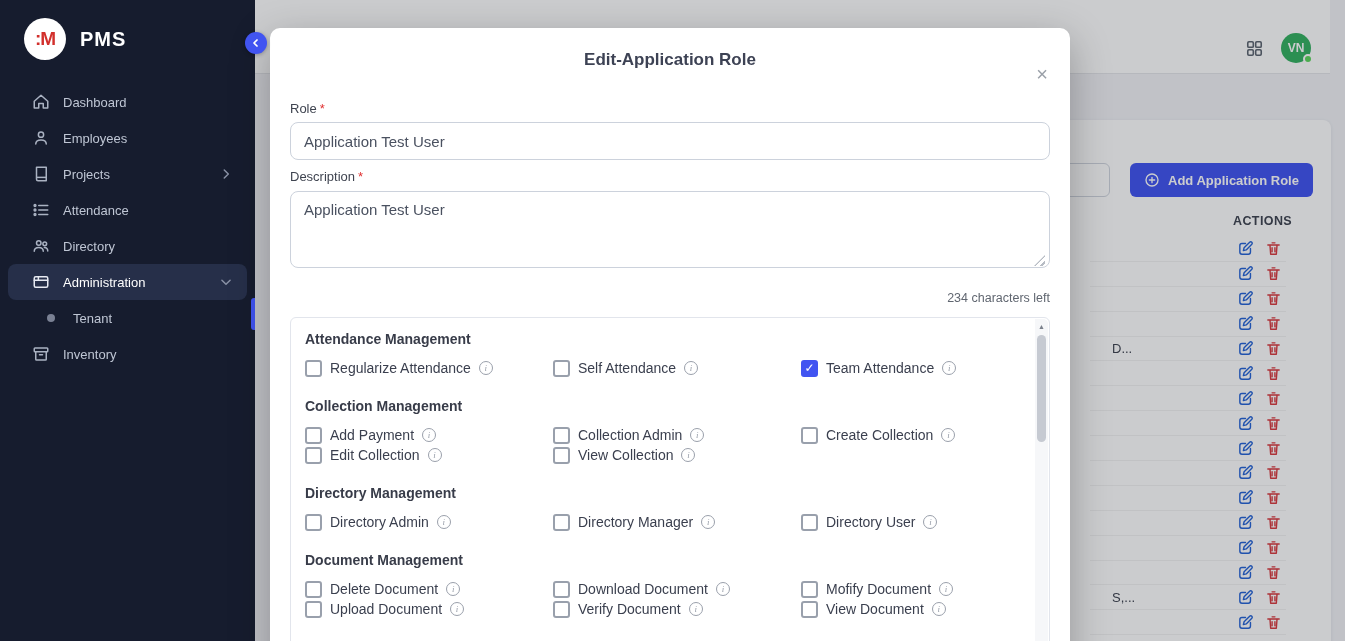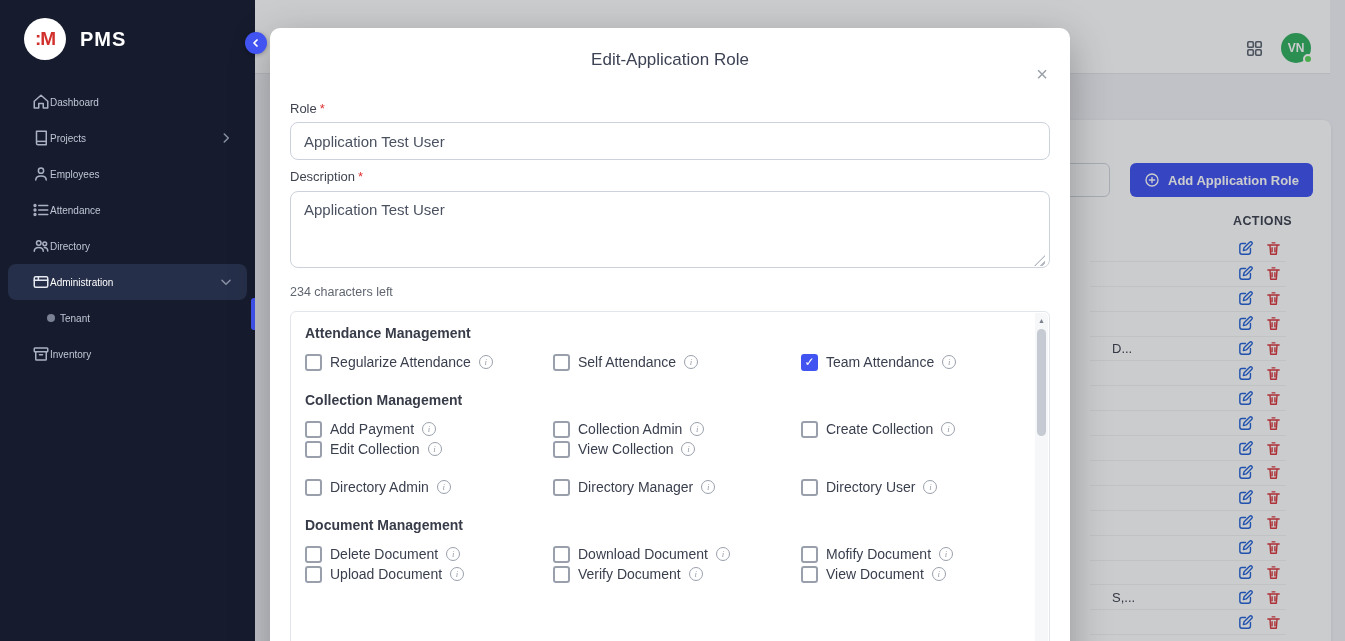--- a/index.html
+++ b/index.html
@@ -6,21 +6,21 @@
   html,body { width:1345px; height:641px; overflow:hidden; }
   body { font-family:"Liberation Sans", sans-serif; background:#f2f3f7; position:relative; }
 
   
   .sidebar { position:absolute; left:0; top:0; width:255px; height:641px; background:#161c2e; z-index:6; }
   .brand { display:flex; align-items:center; gap:14px; padding:18px 16px 20px 24px; }
   .logo-circle { width:42px; height:42px; border-radius:50%; background:#fff; display:flex; align-items:center; justify-content:center; }
   .logo-circle span { color:#d2302c; font-weight:bold; font-size:19px; letter-spacing:-1px; }
   .brand-name { color:#fff; font-size:20px; font-weight:bold; letter-spacing:1px; }
   .nav { padding:4px 0; }
-  .nav-item { height:36px; display:flex; align-items:center; padding:0 14px 0 24px; color:#bfc6d4; font-size:10px; cursor:pointer; margin:0 8px; border-radius:8px;justify-content:space-between; }
+  .nav-item { height:36px; display:flex; align-items:center; gap:13px; padding:0 14px 0 24px; color:#bfc6d4; font-size:13px; cursor:pointer; margin:0 8px; border-radius:8px;justify-content:space-between; }
   .nav-item.active { background:#262f49; color:#fff; }
   .nav-item.sub { padding-left:30px; }
   .nav-ic { width:18px; height:18px; display:inline-flex; color:#aab2c2; flex:none; }
   .nav-item.active .nav-ic { color:#e7eaf2; }
   .nav-ic svg { width:18px; height:18px; }
   .nav-lbl { flex:1; white-space:nowrap; overflow:hidden; }
   .nav-chev { width:14px; height:14px; color:#8a92a6; display:inline-flex; }
   .nav-chev svg { width:14px; height:14px; }
   .dot { width:8px; height:8px; border-radius:50%; background:#7a8194; margin:0 5px 0 9px; flex:none; }
   .dot.blue { background:#3b63f3; box-shadow:0 0 0 3px rgba(59,99,243,.25); width:9px; height:9px; }
@@ -44,33 +44,33 @@
   .action-row { height:24.9px; display:flex; align-items:center; border-bottom:1px solid rgba(0,0,0,.05); }
   .row-frag { flex:1; padding-left:22px; font-size:13px; color:#3e4350; white-space:nowrap; }
   .row-icons { display:flex; align-items:center; gap:11px; padding-right:4px; }
   .ic-edit { width:17px; height:17px; color:#2563d6; cursor:pointer; }
   .ic-del { width:17px; height:17px; color:#d93a3f; cursor:pointer; }
   .row-icons svg { width:17px; height:17px; display:block; }
 
   
   .backdrop { position:absolute; left:255px; top:0; right:0; bottom:0; background:rgba(18,22,33,.22); z-index:5; }
   .modal { position:absolute; left:270px; top:28px; width:800px; height:660px; background:#fff; border-radius:10px; box-shadow:0 12px 40px rgba(0,0,0,.28); z-index:10; padding:22px 20px 0 20px; }
-  .modal-title { text-align:center; font-size:17px; font-weight:normal; color:#3d4254; line-height:20px; }
+  .modal-title { text-align:center; font-size:17px; font-weight:bold; color:#3d4254; line-height:20px; }
   .modal-close { position:absolute; top:36px; right:22px; font-size:20px; line-height:20px; color:#9aa0a8; cursor:pointer; }
   .field-label { margin-top:31px; font-size:13px; color:#3f4450; line-height:16px; }
   .req { color:#e03131; margin-left:3px; }
   .text-input { margin-top:5px; width:100%; height:38px; border:1px solid #ccd2dc; border-radius:8px; padding:0 13px; font-size:15px; color:#4a5160; font-family:"Liberation Sans", sans-serif; outline:none; background:#fff; }
   .desc-label { margin-top:9px; }
   .text-area { margin-top:6px; width:100%; height:77px; border:1px solid #ccd2dc; border-radius:8px; padding:9px 13px; font-size:15px; color:#4a5160; font-family:"Liberation Sans", sans-serif; outline:none; resize:none; position:relative; background:
       linear-gradient(135deg, transparent 0, transparent 100%);
   }
   .ta-wrap { position:relative; }
   .ta-wrap::after { content:""; position:absolute; right:5px; bottom:6px; width:11px; height:11px;
       background:repeating-linear-gradient(135deg, transparent 0 3px, #b7bcc4 3px 4.5px); clip-path:polygon(100% 0, 100% 100%, 0 100%); pointer-events:none; }
-  .chars-left { margin-top:13px; font-size:12.5px; color:#606670; line-height:15px; }
+  .chars-left { margin-top:19px; text-align:right; font-size:12.5px; color:#606670; line-height:15px; }
 
   .perm-panel { margin-top:11px; position:relative; border:1px solid #e2e5ec; border-radius:6px; height:350px; overflow:hidden; padding:12px 30px 12px 14px; }
   .perm-section { margin-bottom:20px; }
   .perm-title { font-size:14px; font-weight:bold; color:#383c49; line-height:18px; }
   .perm-grid { display:grid; grid-template-columns:248px 248px 1fr; row-gap:2px; margin-top:11px; }
   .perm-item { display:flex; align-items:center; gap:8px; font-size:14px; color:#3a3f4e; height:18px; cursor:pointer; }
   .cbx { width:17px; height:17px; border:2px solid #99a0ac; border-radius:3px; background:#fff; display:flex; align-items:center; justify-content:center; flex:none; font-size:12px; line-height:13px; color:#fff; }
   .cbx.checked { background:#4154f1; border-color:#4154f1; }
   .info-ic { width:14px; height:14px; border:1px solid #9aa0ab; border-radius:50%; color:#9aa0ab; font-size:9px; font-style:italic; font-family:"Liberation Serif", serif; display:flex; align-items:center; justify-content:center; flex:none; }
 
@@ -95,40 +95,40 @@
       <div class="nav-item">
         <span class="nav-ic">
           <svg viewBox="0 0 24 24" fill="none" stroke="currentColor" stroke-width="2" stroke-linejoin="round">
             <path d="M3 11l9-8 9 8v9h-6v-6h-6v6H3z"></path>
           </svg>
         </span>
         <span class="nav-lbl">Dashboard</span>
       </div>
       <div class="nav-item">
         <span class="nav-ic">
+          <svg viewBox="0 0 24 24" fill="none" stroke="currentColor" stroke-width="2" stroke-linecap="round">
+            <circle cx="12" cy="7.5" r="3.5"></circle>
+            <path d="M5 20c0-3.5 3-5.5 7-5.5s7 2 7 5.5"></path>
+          </svg>
+        </span>
+        <span class="nav-lbl">Employees</span>
+      </div>
+      <div class="nav-item">
+        <span class="nav-ic">
           <svg viewBox="0 0 24 24" fill="none" stroke="currentColor" stroke-width="2" stroke-linejoin="round">
             <path d="M6 3h13v18H8a2 2 0 0 1-2-2V3z"></path>
             <path d="M6 16.5h13"></path>
           </svg>
         </span>
         <span class="nav-lbl">Projects</span>
         <span class="nav-chev">
           <svg viewBox="0 0 24 24" fill="none" stroke="currentColor" stroke-width="2.5" stroke-linecap="round" stroke-linejoin="round">
             <polyline points="9 5 16 12 9 19"></polyline>
           </svg>
         </span>
-      </div>
-      <div class="nav-item">
-        <span class="nav-ic">
-          <svg viewBox="0 0 24 24" fill="none" stroke="currentColor" stroke-width="2" stroke-linecap="round">
-            <circle cx="12" cy="7.5" r="3.5"></circle>
-            <path d="M5 20c0-3.5 3-5.5 7-5.5s7 2 7 5.5"></path>
-          </svg>
-        </span>
-        <span class="nav-lbl">Employees</span>
       </div>
       <div class="nav-item">
         <span class="nav-ic">
           <svg viewBox="0 0 24 24" fill="none" stroke="currentColor" stroke-width="2" stroke-linecap="round">
             <path d="M9 6h12M9 12h12M9 18h12"></path>
             <circle cx="4" cy="6" r="1.2"></circle>
             <circle cx="4" cy="12" r="1.2"></circle>
             <circle cx="4" cy="18" r="1.2"></circle>
           </svg>
         </span>
@@ -530,20 +530,21 @@
               <span class="info-ic">i</span>
             </label>
             <label class="perm-item">
               <span class="cbx"></span>
               <span class="perm-lbl">View Collection</span>
               <span class="info-ic">i</span>
             </label>
           </div>
         </div>
         <div class="perm-section">
+          <div class="perm-title">Directory Management</div>
           <div class="perm-grid">
             <label class="perm-item">
               <span class="cbx"></span>
               <span class="perm-lbl">Directory Admin</span>
               <span class="info-ic">i</span>
             </label>
             <label class="perm-item">
               <span class="cbx"></span>
               <span class="perm-lbl">Directory Manager</span>
               <span class="info-ic">i</span>

